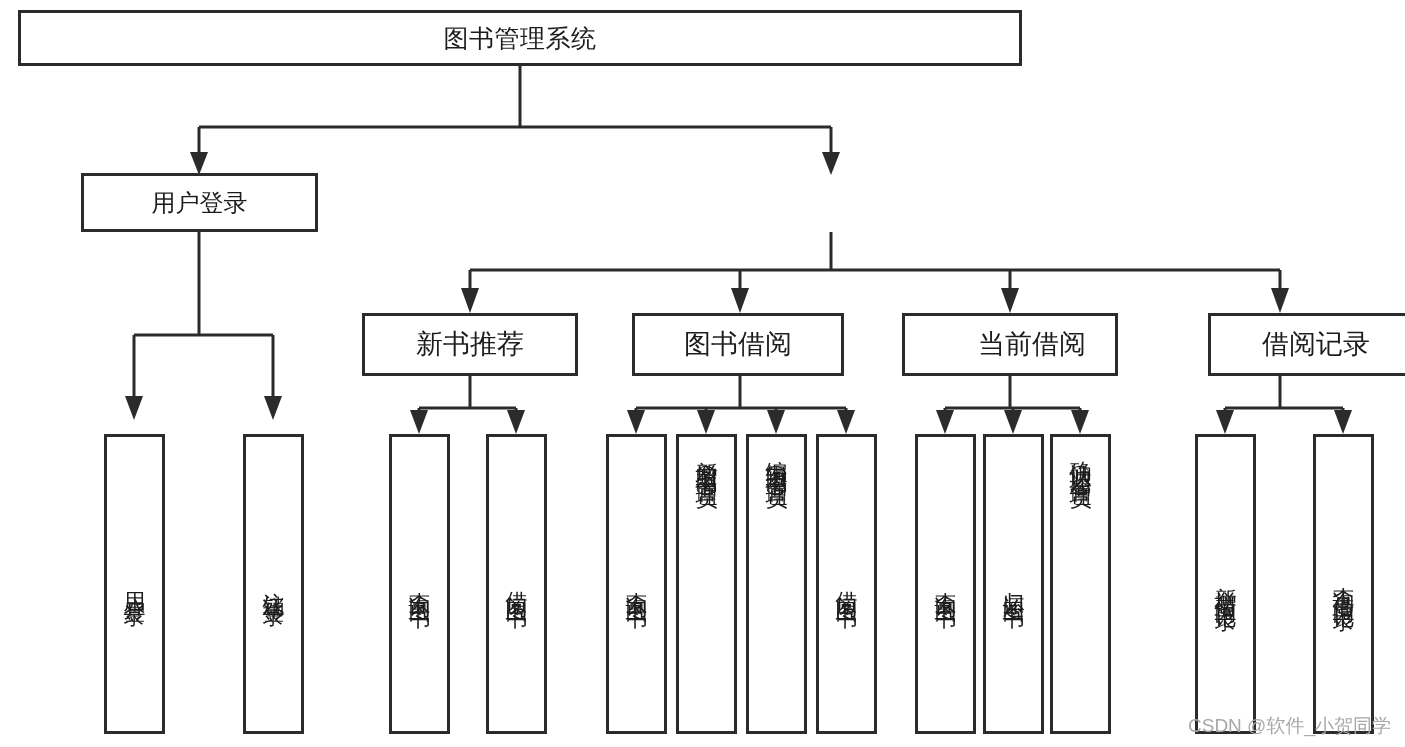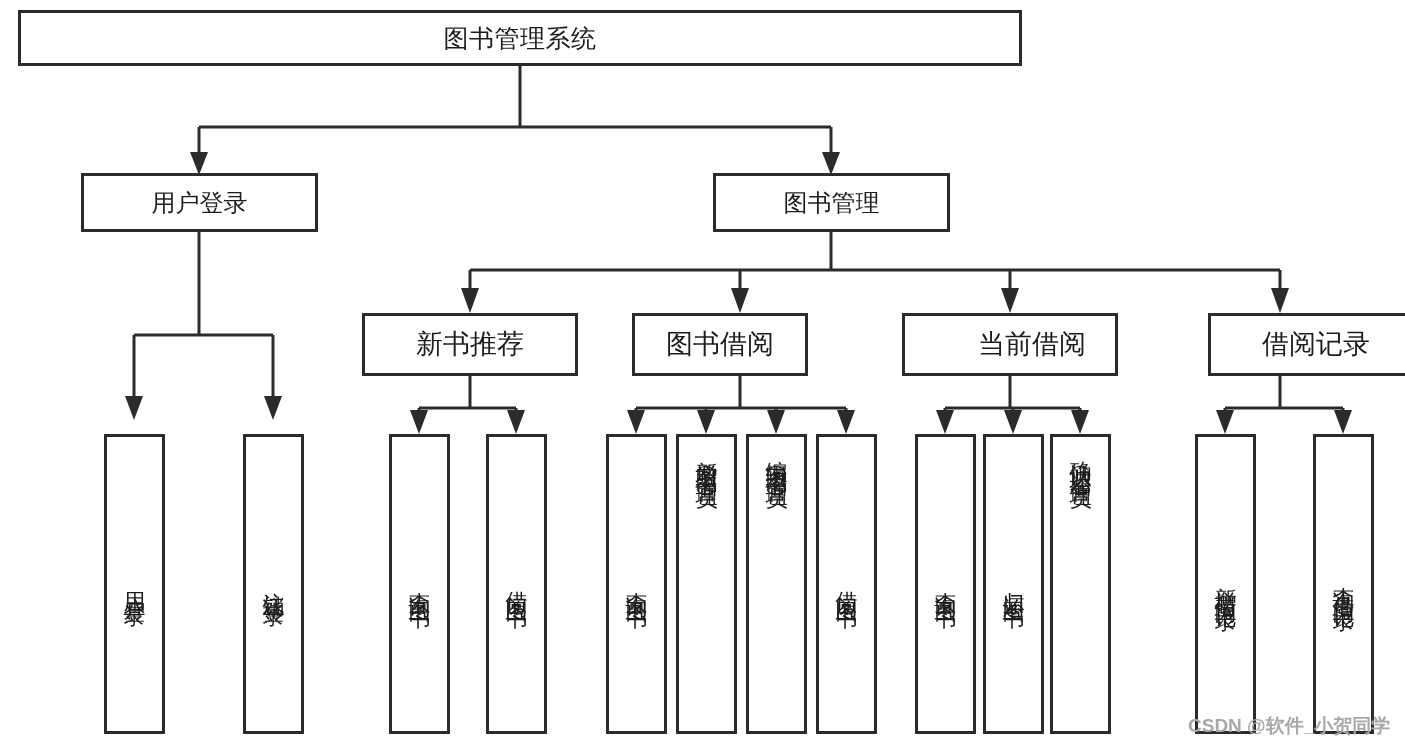--- a/index.html
+++ b/index.html
@@ -75,21 +75,20 @@
 
   .watermark{
     position:absolute;
     left:1188px;
     top:713px;
     font-size:19px;
     color:#a8a8a8;
     white-space:nowrap;
     z-index:3;
     font-family:"Liberation Sans","DejaVu Sans",sans-serif;
-    font-weight:bold;
   }
 </style>
 </head>
 <body>
 
 <div id="diagram">
 
   <svg id="connectors" viewBox="0 0 1405 747" width="1405" height="747" xmlns="http://www.w3.org/2000/svg">
 
     <line x1="520" y1="66" x2="520" y2="127"></line>
@@ -154,28 +153,25 @@
     <polygon points="1334,410 1352,410 1343,434"></polygon>
   </svg>
 
   <div class="node root" style="left:18px; top:10px; width:1004px; height:56px;">
     <span>图书管理系统</span>
   </div>
 
   <div class="node level1" style="left:81px; top:173px; width:237px; height:59px;">
     <span>用户登录</span>
   </div>
-  <div class="node level1" style="left:713px; top:173px; width:237px; height:59px;">
-    <span>图书管理</span>
-  </div>
 
   <div class="node level2" style="left:362px; top:313px; width:216px; height:63px;">
     <span>新书推荐</span>
   </div>
-  <div class="node level2" style="left:632px; top:313px; width:176px; height:63px;">
+  <div class="node level2" style="left:632px; top:313px; width:212px; height:63px;">
     <span>图书借阅</span>
   </div>
   <div class="node level2" style="left:902px; top:313px; width:216px; height:63px;padding-left:44px;">
     <span>当前借阅</span>
   </div>
   <div class="node level2" style="left:1172px; top:313px; width:216px; height:63px;margin-left:36px;">
     <span>借阅记录</span>
   </div>
 
   <div class="node leaf mid" style="left:104px; top:434px; width:61px; height:300px;">

